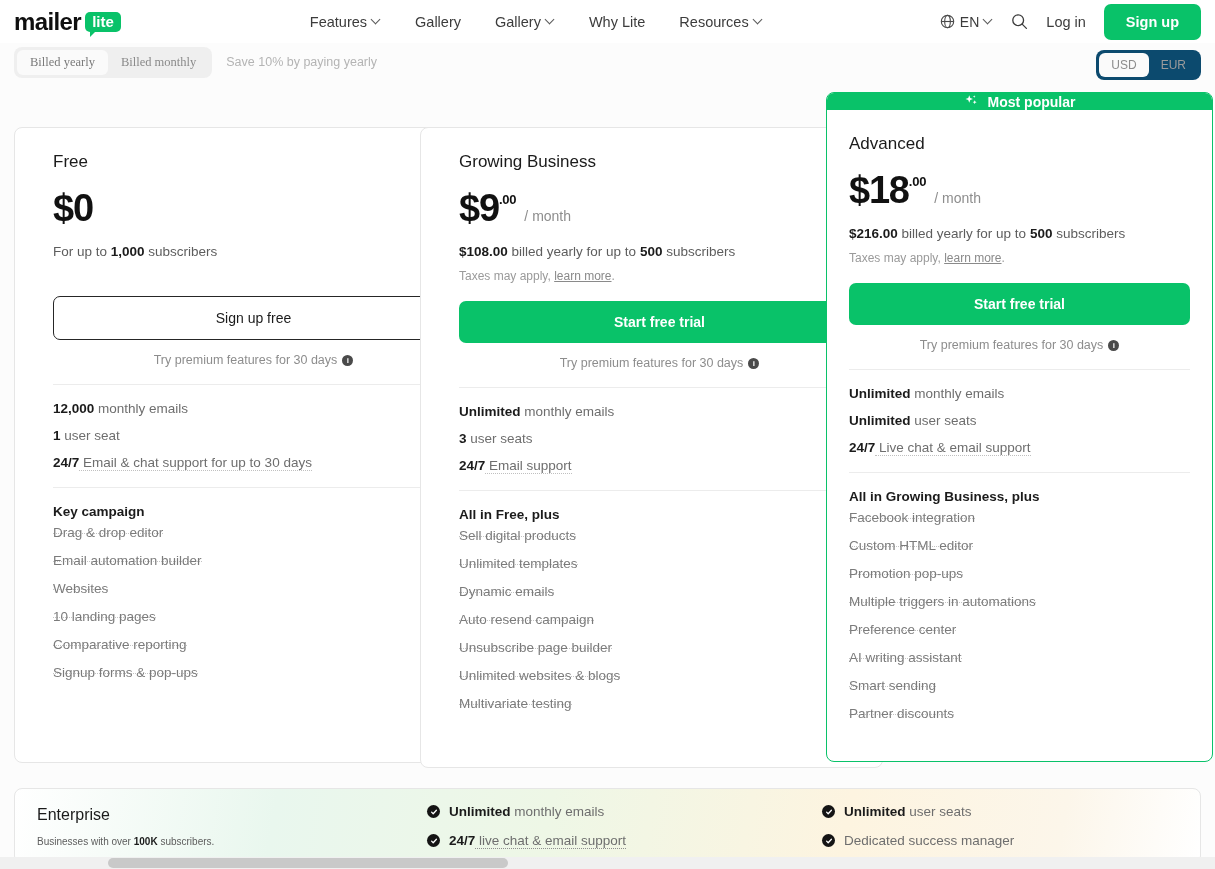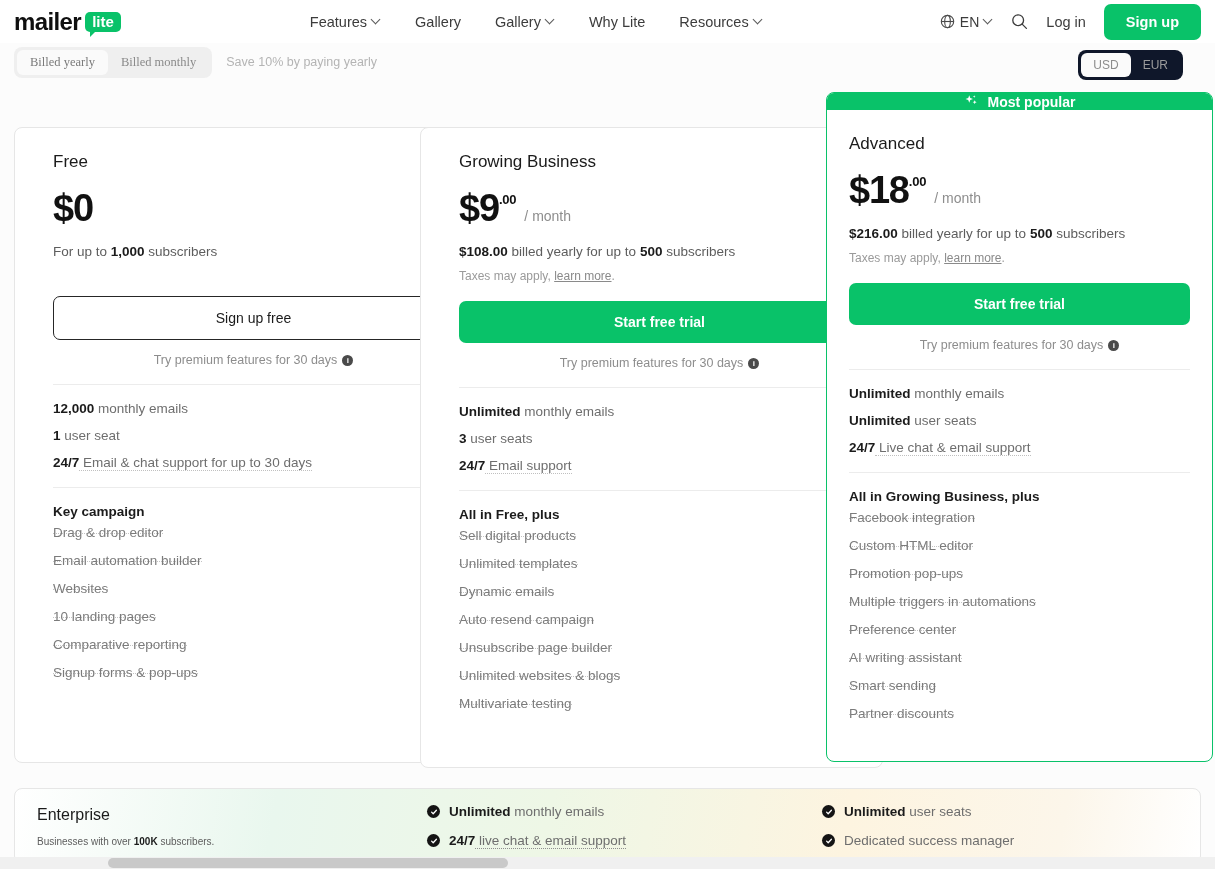--- a/index.html
+++ b/index.html
@@ -61,21 +61,21 @@
   .seg {
     display: inline-flex; background: #efefef; border-radius: 8px; padding: 3px; font-family: Liberation Serif, serif;
   }
   .seg-btn {
     font-size: 12.5px; padding: 5px 13px; border-radius: 6px; cursor: pointer;
     color: #8a8a8a; font-family: inherit; border: none; background: transparent;
     white-space: nowrap;
   }
   .seg-btn.active { background: #fafafa; color: #7a7a7a; }
   .save-note { font-size: 12.5px; color: #b4b4b4; margin-left: 14px; white-space: nowrap; }
-  .cur-seg { position: absolute; right: 32px; top: 7px; display: inline-flex; background: #0f172a; border-radius: 8px; padding: 3px; }
+  .cur-seg { position: absolute; right: 14px; top: 7px; display: inline-flex; background: #0c4a6e; border-radius: 8px; padding: 3px; }
   .cur-btn {
     font-size: 12px; padding: 5px 12px; border-radius: 6px; cursor: pointer;
     color: #9b9b9b; font-family: inherit; border: none; background: transparent;
   }
   .cur-btn.active { background: #fafafa; color: #8c8c8c; }
 
   
   .cards { position: absolute; left: 0; top: 92px; width: 1215px; display: flex; gap: 20px; padding: 0 14px; align-items: flex-start; }
   .card {
     background: #fff; border: 1px solid #e6e6e6; border-radius: 8px;

